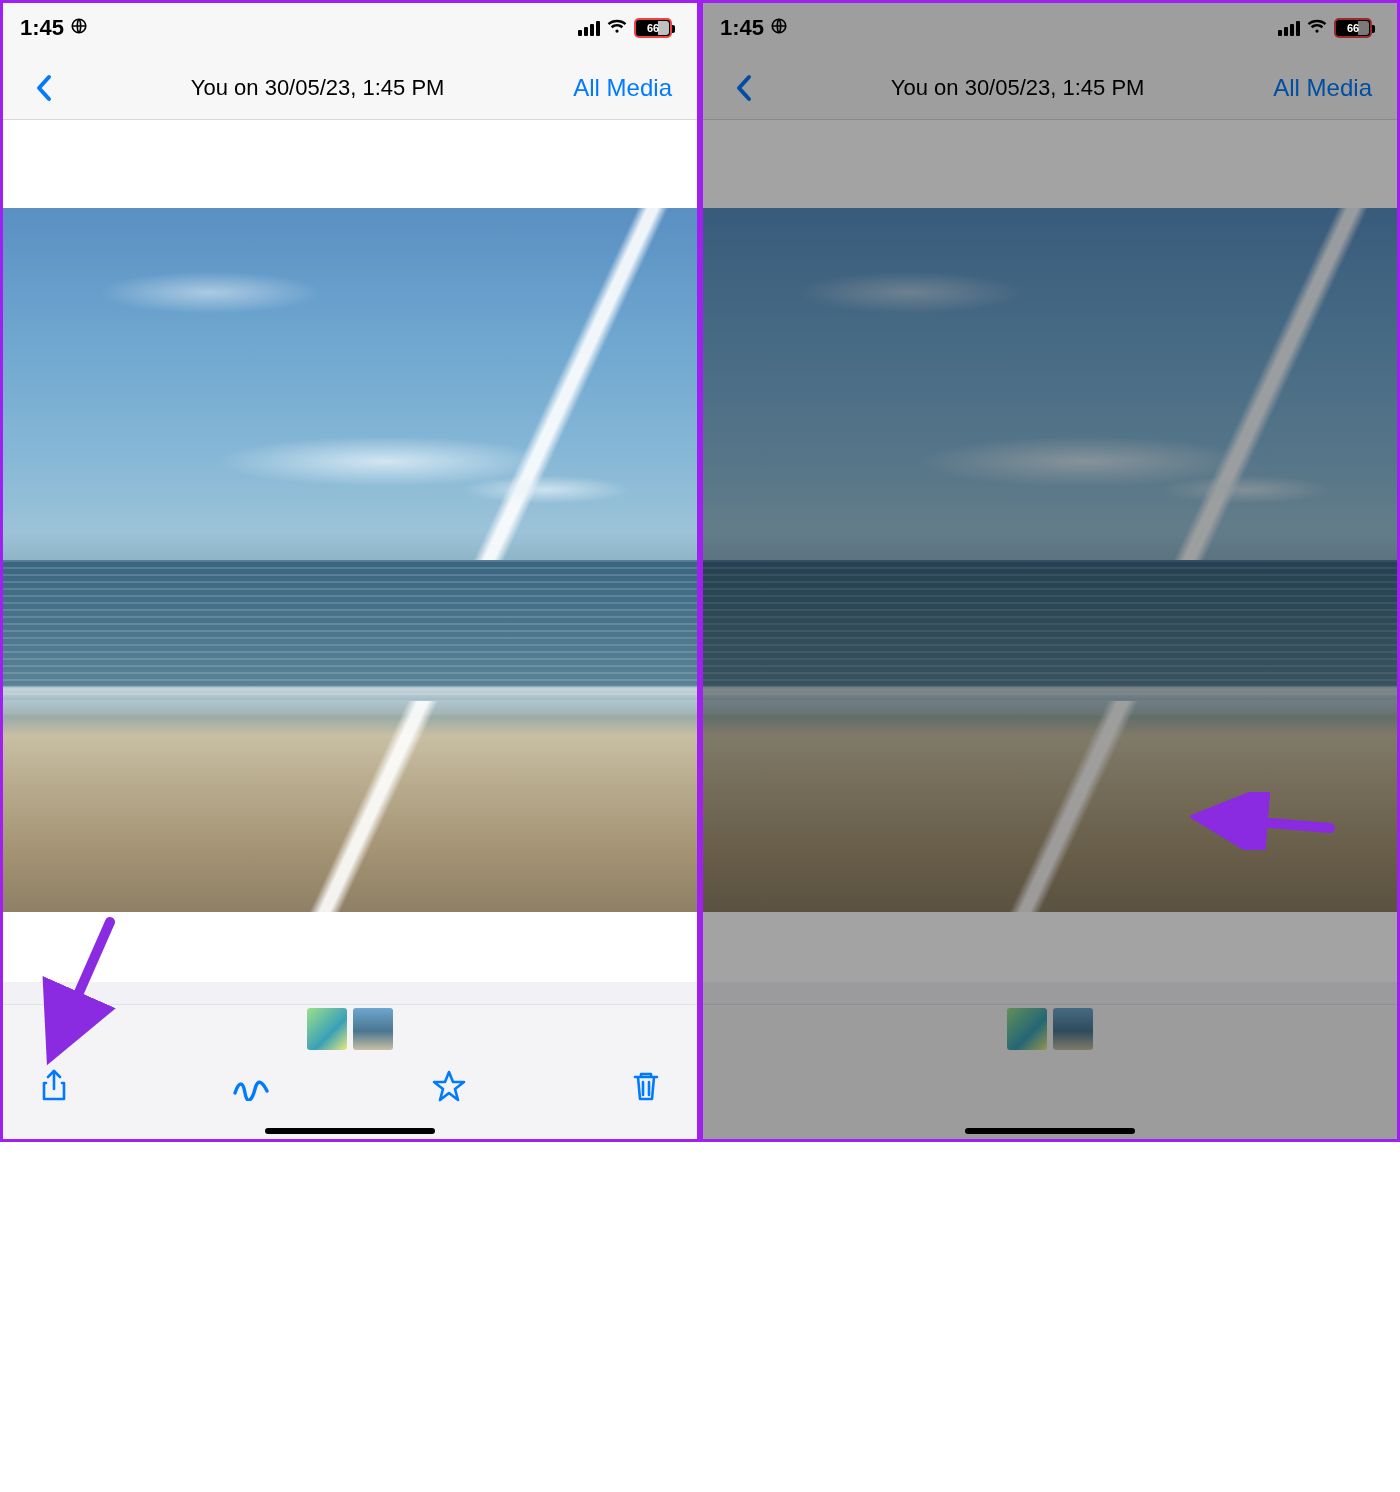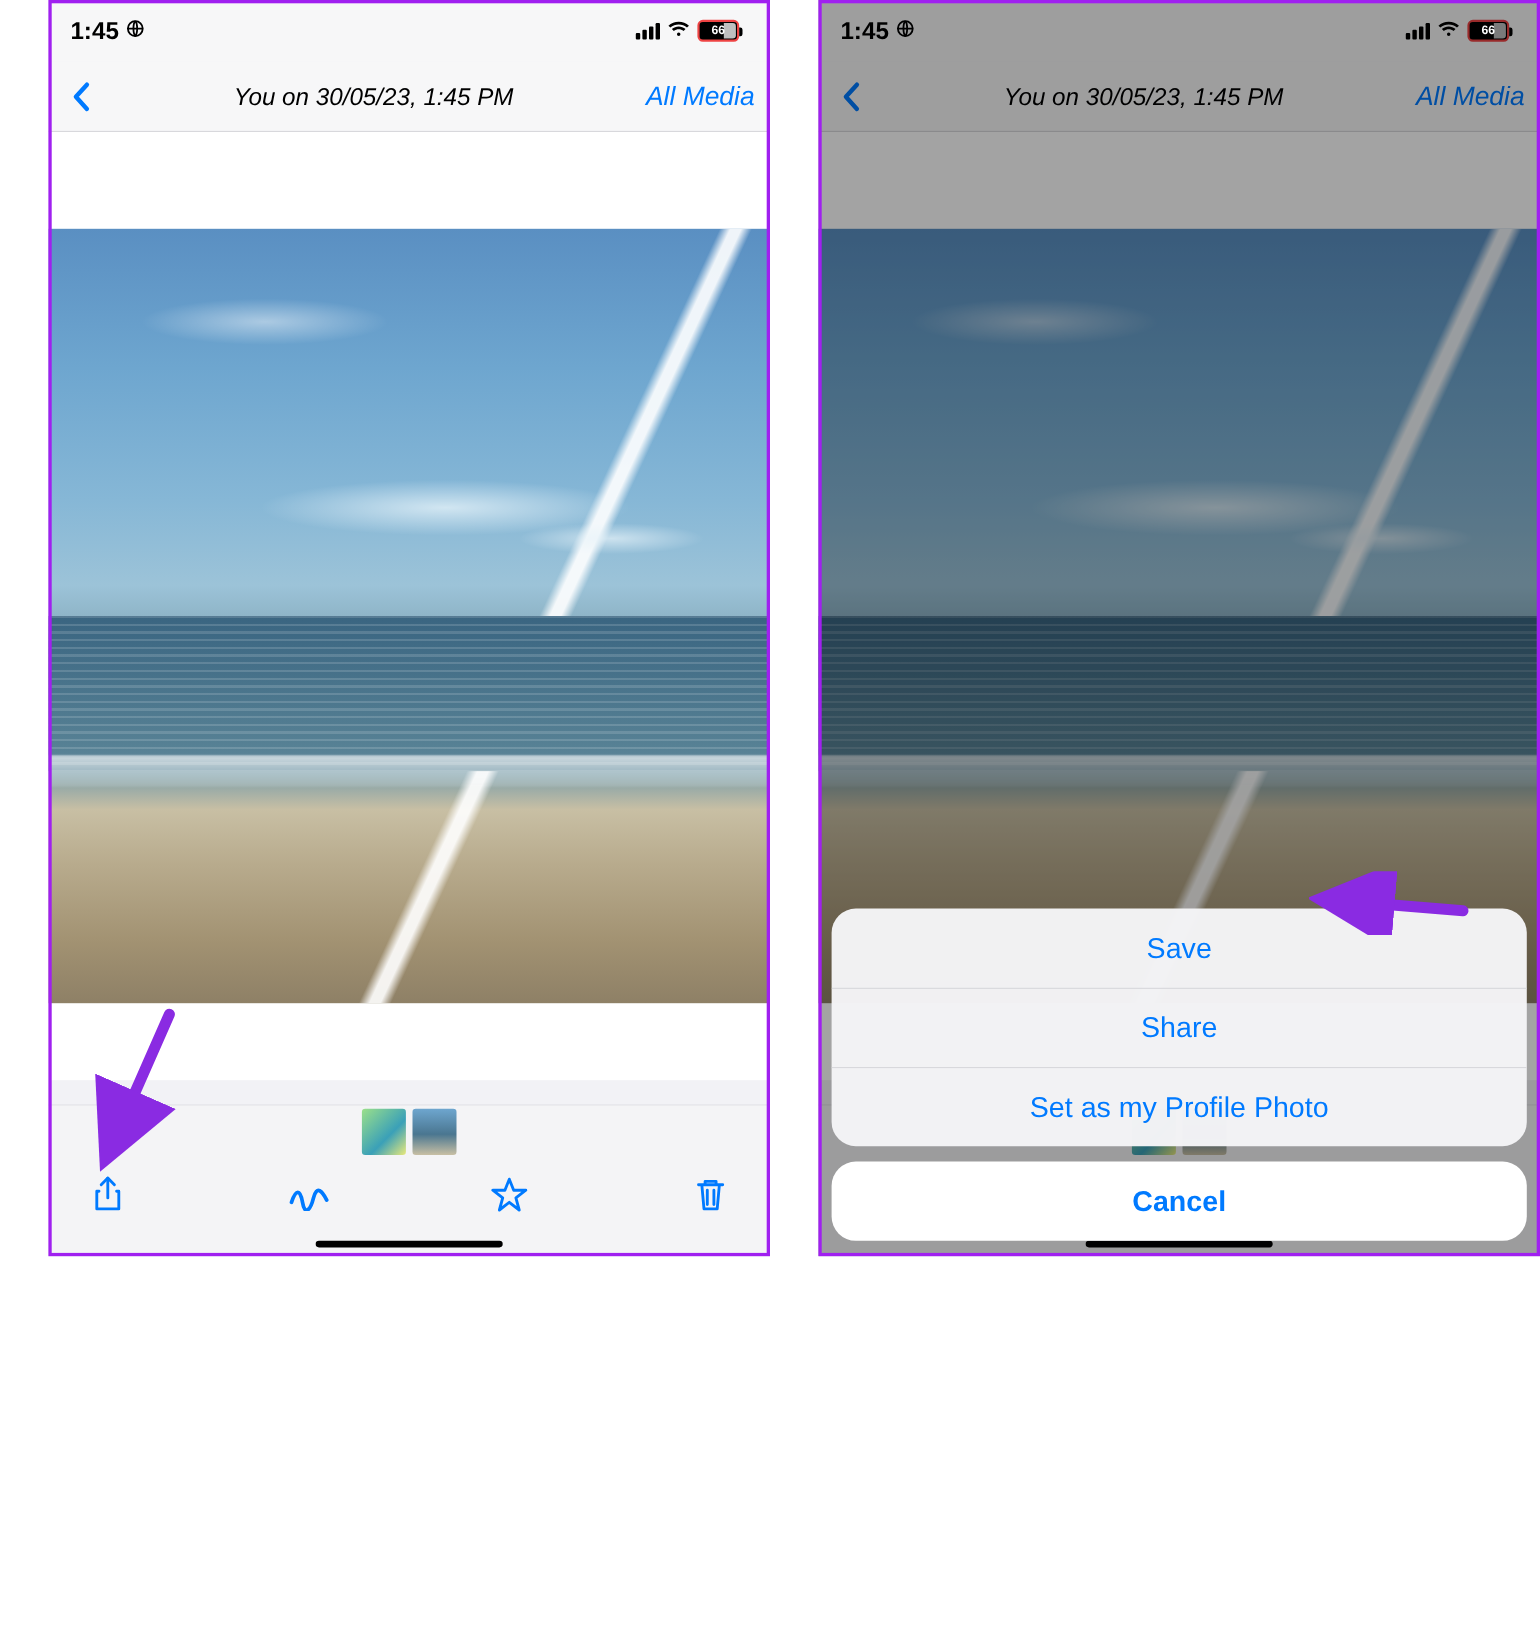--- a/index.html
+++ b/index.html
@@ -49,24 +49,23 @@
       position:absolute; right:1px; top:1px; bottom:1px; width:33%;
       background:#bfbfbf; border-radius:0 3px 3px 0;
     }
     .battery .txt{position:relative; z-index:2;}
     
     .nav-header{
       height: 64px;
       display:flex;
       align-items:center;
       justify-content:space-between;
-      padding: 0 14px;
+      padding: 0 28px;
       background:#f7f7f8;
       border-bottom:1px solid #d8d8dc;
-      font-style:italic;
     }
     .back-chevron{ width:34px; display:flex; align-items:center; justify-content:center; }
     .nav-title{ font-size: 22px; color:#000; font-weight:400; }
     .nav-link{ color:#007aff; font-size:24px; }
     
     .photo-wrap{ background:#fff; height: 862px; position:relative; }
     .photo{
       position:absolute; left:0; right:0; top:88px; height: 704px;
       background:
         linear-gradient(to bottom,
@@ -141,21 +140,21 @@
     }
     .arrow svg{ display:block; }
     
     .stage{
       width:1400px; height:1492px; display:flex; align-items:flex-start;
       position:relative;
       background:#fff;
     }
     .half{
       width:700px; height:1142px; position:relative;
-      display:flex; justify-content:flex-end;margin-left:44px;
+      display:flex; justify-content:flex-end;
     }
     .half .phone-screen{ width:100%; }
     .frame{
       position:absolute; inset:0; border:3px solid #a020f0; pointer-events:none;
     }
   </style>
 </head>
 <body>
 
 <div class="stage">
@@ -304,28 +303,20 @@
       </div>
       <div class="thumbs-row">
         <div class="thumb a"></div>
         <div class="thumb b"></div>
       </div>
       <div class="toolbar"></div>
       <div class="home-indicator"></div>
 
       <div class="dim-overlay"></div>
 
-      <div class="action-sheet">
-        <div class="sheet-group">
-          <div class="sheet-item">Save</div>
-          <div class="sheet-item">Share</div>
-          <div class="sheet-item">Set as my Profile Photo</div>
-        </div>
-        <div class="sheet-cancel">Cancel</div>
-      </div>
 
       <div class="arrow" style="right:60px; top:792px;">
         <svg width="150" height="58" viewBox="0 0 150 58">
           <defs>
             <marker id="ah2" markerWidth="8" markerHeight="8" refX="6" refY="4" orient="auto">
               <path d="M0,0 L8,4 L0,8 z" fill="#8a2be2"></path>
             </marker>
           </defs>
           <line x1="140" y1="36" x2="18" y2="26" stroke="#8a2be2" stroke-width="10" marker-end="url(#ah2)" stroke-linecap="round"></line>
         </svg>

